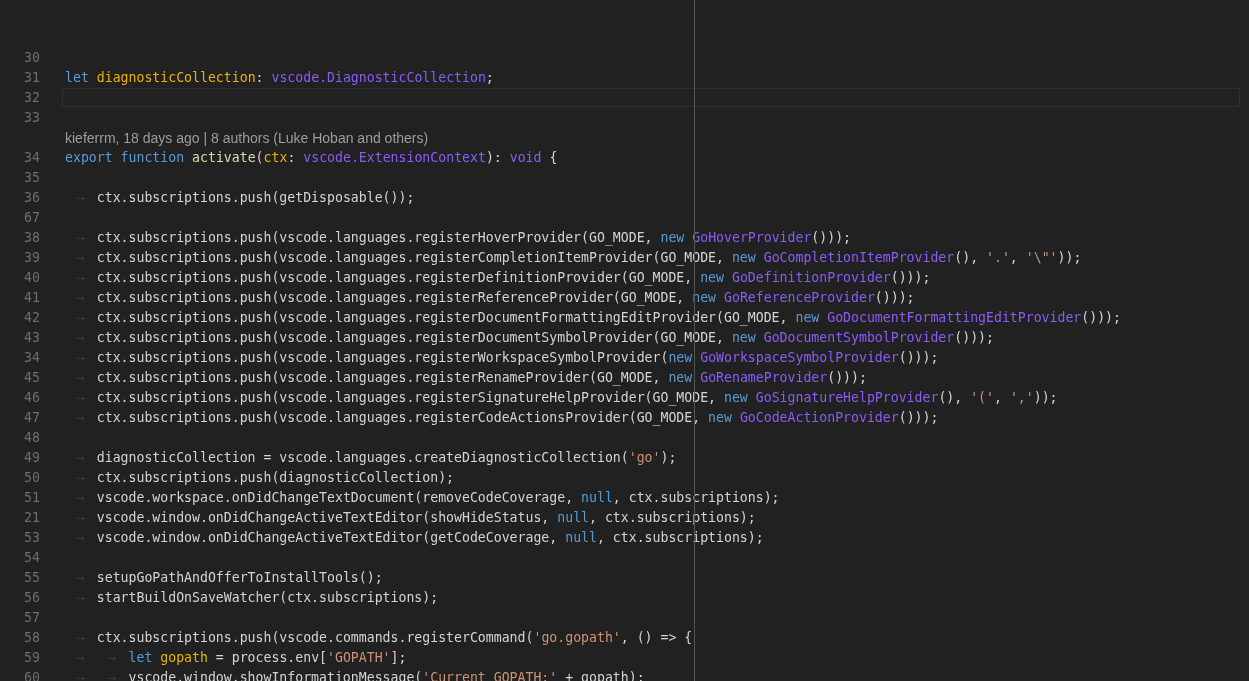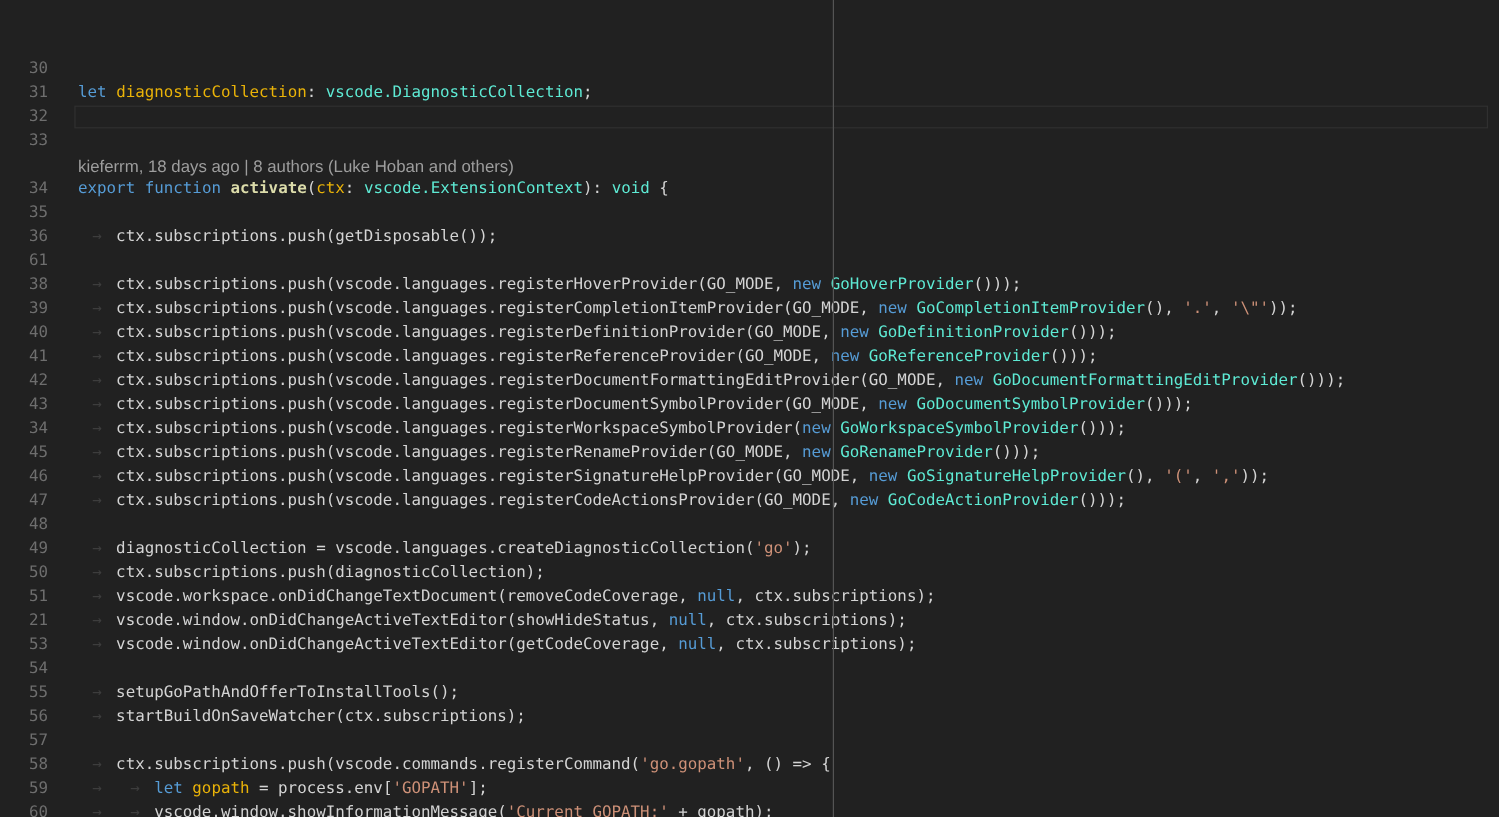--- a/index.html
+++ b/index.html
@@ -28,22 +28,22 @@
     color: #6e6e6e;
     user-select: none;
   }
   .content {
     position: relative;
     padding-left: 25px;
     color: #d4d4d4;
   }
   .tk-pl { color: #d4d4d4; }
   .tk-kw { color: #569cd6; }
-  .tk-ty { color: #5eead4; }
-  .tk-fn { color: #dcdcaa; font-weight: bold; }
+  .tk-ty { color: #8b5cf6; }
+  .tk-fn { color: #dcdcaa; }
   .tk-va { color: #eab308; }
   .tk-st { color: #ce9178; }
   .tk-tab {
     display: inline-block;
     width: 4ch;
     text-align: center;
     color: #3d3d3d;
   }
   .curline {
     position: absolute;
@@ -80,21 +80,21 @@
 <div class="editor">
   <div class="rows">
       <div class="row"><span class="gutter">30</span><span class="content"></span></div>
       <div class="row"><span class="gutter">31</span><span class="content"><span class="tk-kw">let</span><span class="tk-pl"> </span><span class="tk-va">diagnosticCollection</span><span class="tk-pl">: </span><span class="tk-ty">vscode.DiagnosticCollection</span><span class="tk-pl">;</span></span></div>
       <div class="row"><span class="gutter">32</span><div class="curline"></div><span class="content"></span></div>
       <div class="row"><span class="gutter">33</span><span class="content"></span></div>
       <div class="row"><span class="gutter"></span><span class="codelens">kieferrm, 18 days ago | 8 authors (Luke Hoban and others)</span></div>
       <div class="row"><span class="gutter">34</span><span class="content"><span class="tk-kw">export</span><span class="tk-pl"> </span><span class="tk-kw">function</span><span class="tk-pl"> </span><span class="tk-fn">activate</span><span class="tk-pl">(</span><span class="tk-va">ctx</span><span class="tk-pl">: </span><span class="tk-ty">vscode.ExtensionContext</span><span class="tk-pl">): </span><span class="tk-ty">void</span><span class="tk-pl"> {</span></span></div>
       <div class="row"><span class="gutter">35</span><span class="content"></span></div>
       <div class="row"><span class="gutter">36</span><span class="content"><span class="tk-tab">→</span><span class="tk-pl">ctx.subscriptions.push(getDisposable());</span></span></div>
-      <div class="row"><span class="gutter">61</span><span class="content"></span></div>
+      <div class="row"><span class="gutter">67</span><span class="content"></span></div>
       <div class="row"><span class="gutter">38</span><span class="content"><span class="tk-tab">→</span><span class="tk-pl">ctx.subscriptions.push(vscode.languages.registerHoverProvider(GO_MODE, </span><span class="tk-kw">new</span><span class="tk-pl"> </span><span class="tk-ty">GoHoverProvider</span><span class="tk-pl">()));</span></span></div>
       <div class="row"><span class="gutter">39</span><span class="content"><span class="tk-tab">→</span><span class="tk-pl">ctx.subscriptions.push(vscode.languages.registerCompletionItemProvider(GO_MODE, </span><span class="tk-kw">new</span><span class="tk-pl"> </span><span class="tk-ty">GoCompletionItemProvider</span><span class="tk-pl">(), </span><span class="tk-st">'.'</span><span class="tk-pl">, </span><span class="tk-st">'\"'</span><span class="tk-pl">));</span></span></div>
       <div class="row"><span class="gutter">40</span><span class="content"><span class="tk-tab">→</span><span class="tk-pl">ctx.subscriptions.push(vscode.languages.registerDefinitionProvider(GO_MODE, </span><span class="tk-kw">new</span><span class="tk-pl"> </span><span class="tk-ty">GoDefinitionProvider</span><span class="tk-pl">()));</span></span></div>
       <div class="row"><span class="gutter">41</span><span class="content"><span class="tk-tab">→</span><span class="tk-pl">ctx.subscriptions.push(vscode.languages.registerReferenceProvider(GO_MODE, </span><span class="tk-kw">new</span><span class="tk-pl"> </span><span class="tk-ty">GoReferenceProvider</span><span class="tk-pl">()));</span></span></div>
       <div class="row"><span class="gutter">42</span><span class="content"><span class="tk-tab">→</span><span class="tk-pl">ctx.subscriptions.push(vscode.languages.registerDocumentFormattingEditProvider(GO_MODE, </span><span class="tk-kw">new</span><span class="tk-pl"> </span><span class="tk-ty">GoDocumentFormattingEditProvider</span><span class="tk-pl">()));</span></span></div>
       <div class="row"><span class="gutter">43</span><span class="content"><span class="tk-tab">→</span><span class="tk-pl">ctx.subscriptions.push(vscode.languages.registerDocumentSymbolProvider(GO_MODE, </span><span class="tk-kw">new</span><span class="tk-pl"> </span><span class="tk-ty">GoDocumentSymbolProvider</span><span class="tk-pl">()));</span></span></div>
       <div class="row"><span class="gutter">34</span><span class="content"><span class="tk-tab">→</span><span class="tk-pl">ctx.subscriptions.push(vscode.languages.registerWorkspaceSymbolProvider(</span><span class="tk-kw">new</span><span class="tk-pl"> </span><span class="tk-ty">GoWorkspaceSymbolProvider</span><span class="tk-pl">()));</span></span></div>
       <div class="row"><span class="gutter">45</span><span class="content"><span class="tk-tab">→</span><span class="tk-pl">ctx.subscriptions.push(vscode.languages.registerRenameProvider(GO_MODE, </span><span class="tk-kw">new</span><span class="tk-pl"> </span><span class="tk-ty">GoRenameProvider</span><span class="tk-pl">()));</span></span></div>
       <div class="row"><span class="gutter">46</span><span class="content"><span class="tk-tab">→</span><span class="tk-pl">ctx.subscriptions.push(vscode.languages.registerSignatureHelpProvider(GO_MODE, </span><span class="tk-kw">new</span><span class="tk-pl"> </span><span class="tk-ty">GoSignatureHelpProvider</span><span class="tk-pl">(), </span><span class="tk-st">'('</span><span class="tk-pl">, </span><span class="tk-st">','</span><span class="tk-pl">));</span></span></div>
       <div class="row"><span class="gutter">47</span><span class="content"><span class="tk-tab">→</span><span class="tk-pl">ctx.subscriptions.push(vscode.languages.registerCodeActionsProvider(GO_MODE, </span><span class="tk-kw">new</span><span class="tk-pl"> </span><span class="tk-ty">GoCodeActionProvider</span><span class="tk-pl">()));</span></span></div>

